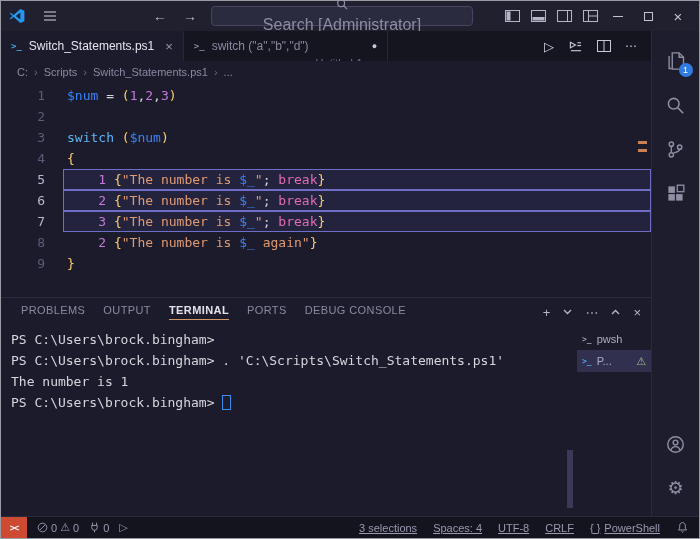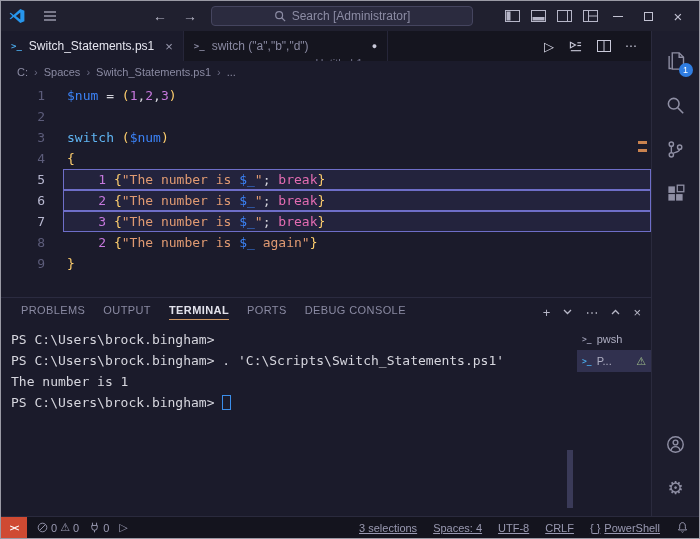--- a/index.html
+++ b/index.html
@@ -10,21 +10,21 @@
     border:1px solid #9a9aa5; overflow:hidden; font-size:12px;
   }
   .window { display:flex; flex-direction:column; width:698px; height:537px; }
 
   
   .titlebar { height:30px; flex:none; background:#20202f; display:flex; align-items:center; padding:0 6px 0 8px; }
   .tb-left { display:flex; align-items:center; gap:12px; }
   .tb-center { display:flex; align-items:center; gap:12px; margin-left:88px; }
   .nav-arrow { font-size:14px; color:#b8b8c8; width:18px; text-align:center; }
   .searchbox { width:262px; height:20px; background:#2b2b3f; border:1px solid #45455f; border-radius:4px;
-               color:#8c8ca4; display:flex; align-items:center; justify-content:center; gap:6px; font-size:12px; }
+               color:#8c8ca4; display:flex; align-items:center; justify-content:center; gap:6px; font-size:16px;flex-direction:column; }
   .tb-right { margin-left:auto; display:flex; align-items:center; }
   .tb-btn { width:26px; height:26px; display:flex; align-items:center; justify-content:center; color:#b6b6c8; }
   .win-btn { width:30px; height:28px; display:flex; align-items:center; justify-content:center; color:#c2c2d2; }
   .min-bar { width:10px; height:1px; background:#c2c2d2; display:inline-block; }
   .max-box { width:9px; height:9px; border:1px solid #c2c2d2; display:inline-block; }
   .close-x { font-size:15px; }
 
   
   .main { flex:1; display:flex; min-height:0; }
   .content { flex:1; min-width:0; display:flex; flex-direction:column; }
@@ -195,21 +195,21 @@
                 <line x1="7" y1="1" x2="7" y2="11"></line>
               </svg>
           </span>
           <span class="act">⋯</span>
         </div>
       </div>
 
       <div class="breadcrumbbar">
           <span class="bc-item">C:</span>
           <span class="bc-sep">›</span>
-          <span class="bc-item">Spaces</span>
+          <span class="bc-item">Scripts</span>
           <span class="bc-sep">›</span>
           <span class="bc-item">Switch_Statements.ps1</span>
           <span class="bc-sep">›</span>
           <span class="bc-item">...</span>
         </div>
 
       <div class="editor">
         <div>
             <div class="code-line"><span class="line-num">1</span><span class="line-body"><span class="tk-var">$num</span><span class="tk-op"> = </span><span class="tk-paren">(</span><span class="tk-num">1</span><span class="tk-op">,</span><span class="tk-num">2</span><span class="tk-op">,</span><span class="tk-num">3</span><span class="tk-paren">)</span></span></div>
             <div class="code-line"><span class="line-num">2</span><span class="line-body"></span></div>

